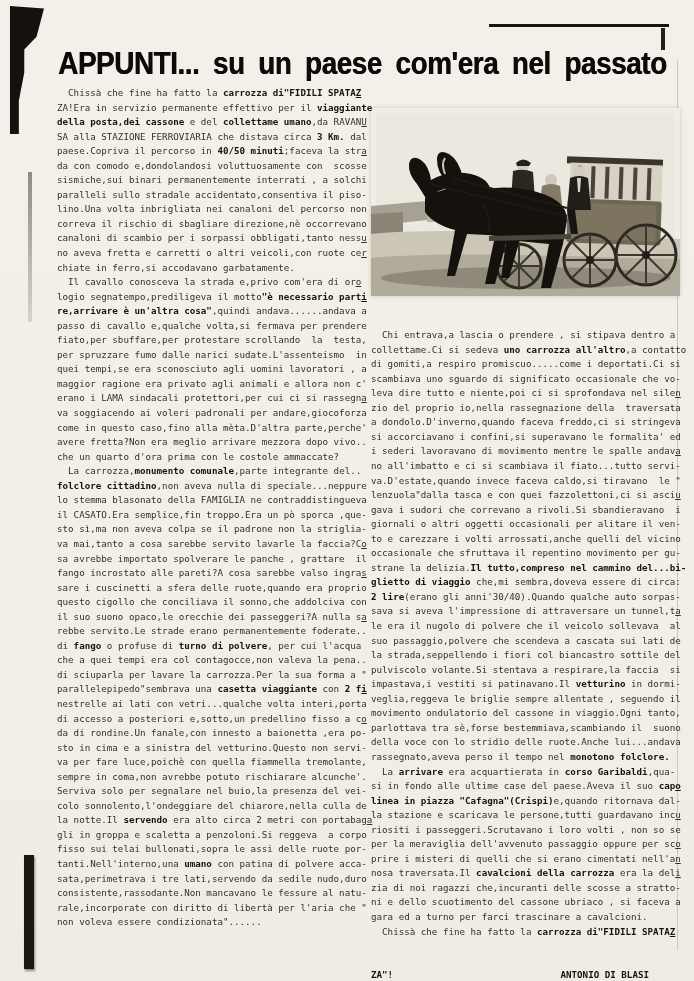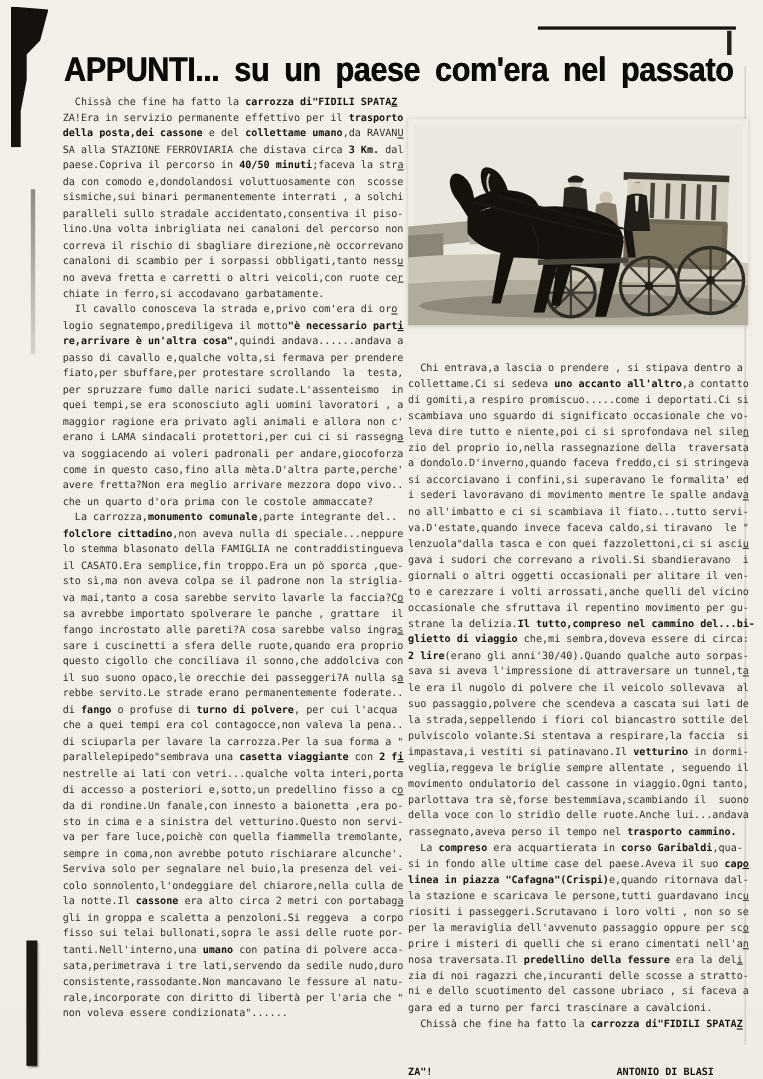--- a/index.html
+++ b/index.html
@@ -130,21 +130,21 @@
         <path d="M82 70 Q140 86 196 100"></path>
         <path d="M60 76 Q120 92 196 108"></path>
         <path d="M112 96 Q120 110 118 124"></path>
       </g>
 
       <path d="M118 128 L200 126 L200 131 L118 133 Z" fill="#4a463c"></path>
     </svg>
   </div>
 
   <div class="col col-left">  Chissà che fine ha fatto la <b>carrozza di"FIDILI SPATA<u>Z</u></b>
-ZA!Era in servizio permanente effettivo per il <b>trasporto</b>
+ZA!Era in servizio permanente effettivo per il <b>viaggiante</b>
 <b>della posta,dei cassone</b> e del <b>collettame umano</b>,da RAVAN<u>U</u>
 SA alla STAZIONE FERROVIARIA che distava circa <b>3 Km.</b> dal
 paese.Copriva il percorso in <b>40/50 minuti</b>;faceva la str<u>a</u>
 da con comodo e,dondolandosi voluttuosamente con  scosse
 sismiche,sui binari permanentemente interrati , a solchi
 paralleli sullo stradale accidentato,consentiva il piso-
 lino.Una volta inbrigliata nei canaloni del percorso non
 correva il rischio di sbagliare direzione,nè occorrevano
 canaloni di scambio per i sorpassi obbligati,tanto ness<u>u</u>
 no aveva fretta e carretti o altri veicoli,con ruote ce<u>r</u>
@@ -179,32 +179,32 @@
 di sciuparla per lavare la carrozza.Per la sua forma a "
 parallelepipedo"sembrava una <b>casetta viaggiante</b> con <b>2 f<u>i</u></b>
 nestrelle ai lati con vetri...qualche volta interi,porta
 di accesso a posteriori e,sotto,un predellino fisso a c<u>o</u>
 da di rondine.Un fanale,con innesto a baionetta ,era po-
 sto in cima e a sinistra del vetturino.Questo non servi-
 va per fare luce,poichè con quella fiammella tremolante,
 sempre in coma,non avrebbe potuto rischiarare alcunche'.
 Serviva solo per segnalare nel buio,la presenza del vei-
 colo sonnolento,l'ondeggiare del chiarore,nella culla de
-la notte.Il <b>cassone</b> era alto circa 2 metri con portabag<u>a</u>
+la notte.Il <b>servendo</b> era alto circa 2 metri con portabag<u>a</u>
 gli in groppa e scaletta a penzoloni.Si reggeva  a corpo
 fisso sui telai bullonati,sopra le assi delle ruote por-
 tanti.Nell'interno,una <b>umano</b> con patina di polvere acca-
 sata,perimetrava i tre lati,servendo da sedile nudo,duro
 consistente,rassodante.Non mancavano le fessure al natu-
 rale,incorporate con diritto di libertà per l'aria che "
 non voleva essere condizionata"......</div>
 
   <div class="col col-right">
     <div>  Chi entrava,a lascia o prendere , si stipava dentro a
-collettame.Ci si sedeva <b>uno accanto all'altro</b>,a contatto
+collettame.Ci si sedeva <b>uno carrozza all'altro</b>,a contatto
 di gomiti,a respiro promiscuo.....come i deportati.Ci si
 scambiava uno sguardo di significato occasionale che vo-
 leva dire tutto e niente,poi ci si sprofondava nel sile<u>n</u>
 zio del proprio io,nella rassegnazione della  traversata
 a dondolo.D'inverno,quando faceva freddo,ci si stringeva
 si accorciavano i confini,si superavano le formalita' ed
 i sederi lavoravano di movimento mentre le spalle andav<u>a</u>
 no all'imbatto e ci si scambiava il fiato...tutto servi-
 va.D'estate,quando invece faceva caldo,si tiravano  le "
 lenzuola"dalla tasca e con quei fazzolettoni,ci si asci<u>u</u>
@@ -218,29 +218,29 @@
 sava si aveva l'impressione di attraversare un tunnel,t<u>a</u>
 le era il nugolo di polvere che il veicolo sollevava  al
 suo passaggio,polvere che scendeva a cascata sui lati de
 la strada,seppellendo i fiori col biancastro sottile del
 pulviscolo volante.Si stentava a respirare,la faccia  si
 impastava,i vestiti si patinavano.Il <b>vetturino</b> in dormi-
 veglia,reggeva le briglie sempre allentate , seguendo il
 movimento ondulatorio del cassone in viaggio.Ogni tanto,
 parlottava tra sè,forse bestemmiava,scambiando il  suono
 della voce con lo stridìo delle ruote.Anche lui...andava
-rassegnato,aveva perso il tempo nel <b>trasporto cammino.</b>
-  La <b>compreso</b> era acquartierata in <b>corso Garibaldi</b>,qua-
+rassegnato,aveva perso il tempo nel <b>monotono folclore.</b>
+  La <b>arrivare</b> era acquartierata in <b>corso Garibaldi</b>,qua-
 si in fondo alle ultime case del paese.Aveva il suo <b>cap<u>o</u></b>
 <b>linea in piazza "Cafagna"(Crispi)</b>e,quando ritornava dal-
 la stazione e scaricava le persone,tutti guardavano inc<u>u</u>
 riositi i passeggeri.Scrutavano i loro volti , non so se
 per la meraviglia dell'avvenuto passaggio oppure per sc<u>o</u>
 prire i misteri di quelli che si erano cimentati nell'a<u>n</u>
-nosa traversata.Il <b>predellino della fessure</b> era la del<u>i</u>
+nosa traversata.Il <b>cavalcioni della carrozza</b> era la del<u>i</u>
 zia di noi ragazzi che,incuranti delle scosse a stratto-
 ni e dello scuotimento del cassone ubriaco , si faceva a
 gara ed a turno per farci trascinare a cavalcioni.
   Chissà che fine ha fatto la <b>carrozza di"FIDILI SPATA<u>Z</u></b></div>
     <div class="author-row">
       <span>ZA"!</span>
       <span>ANTONIO DI BLASI</span>
     </div>
   </div>
 

